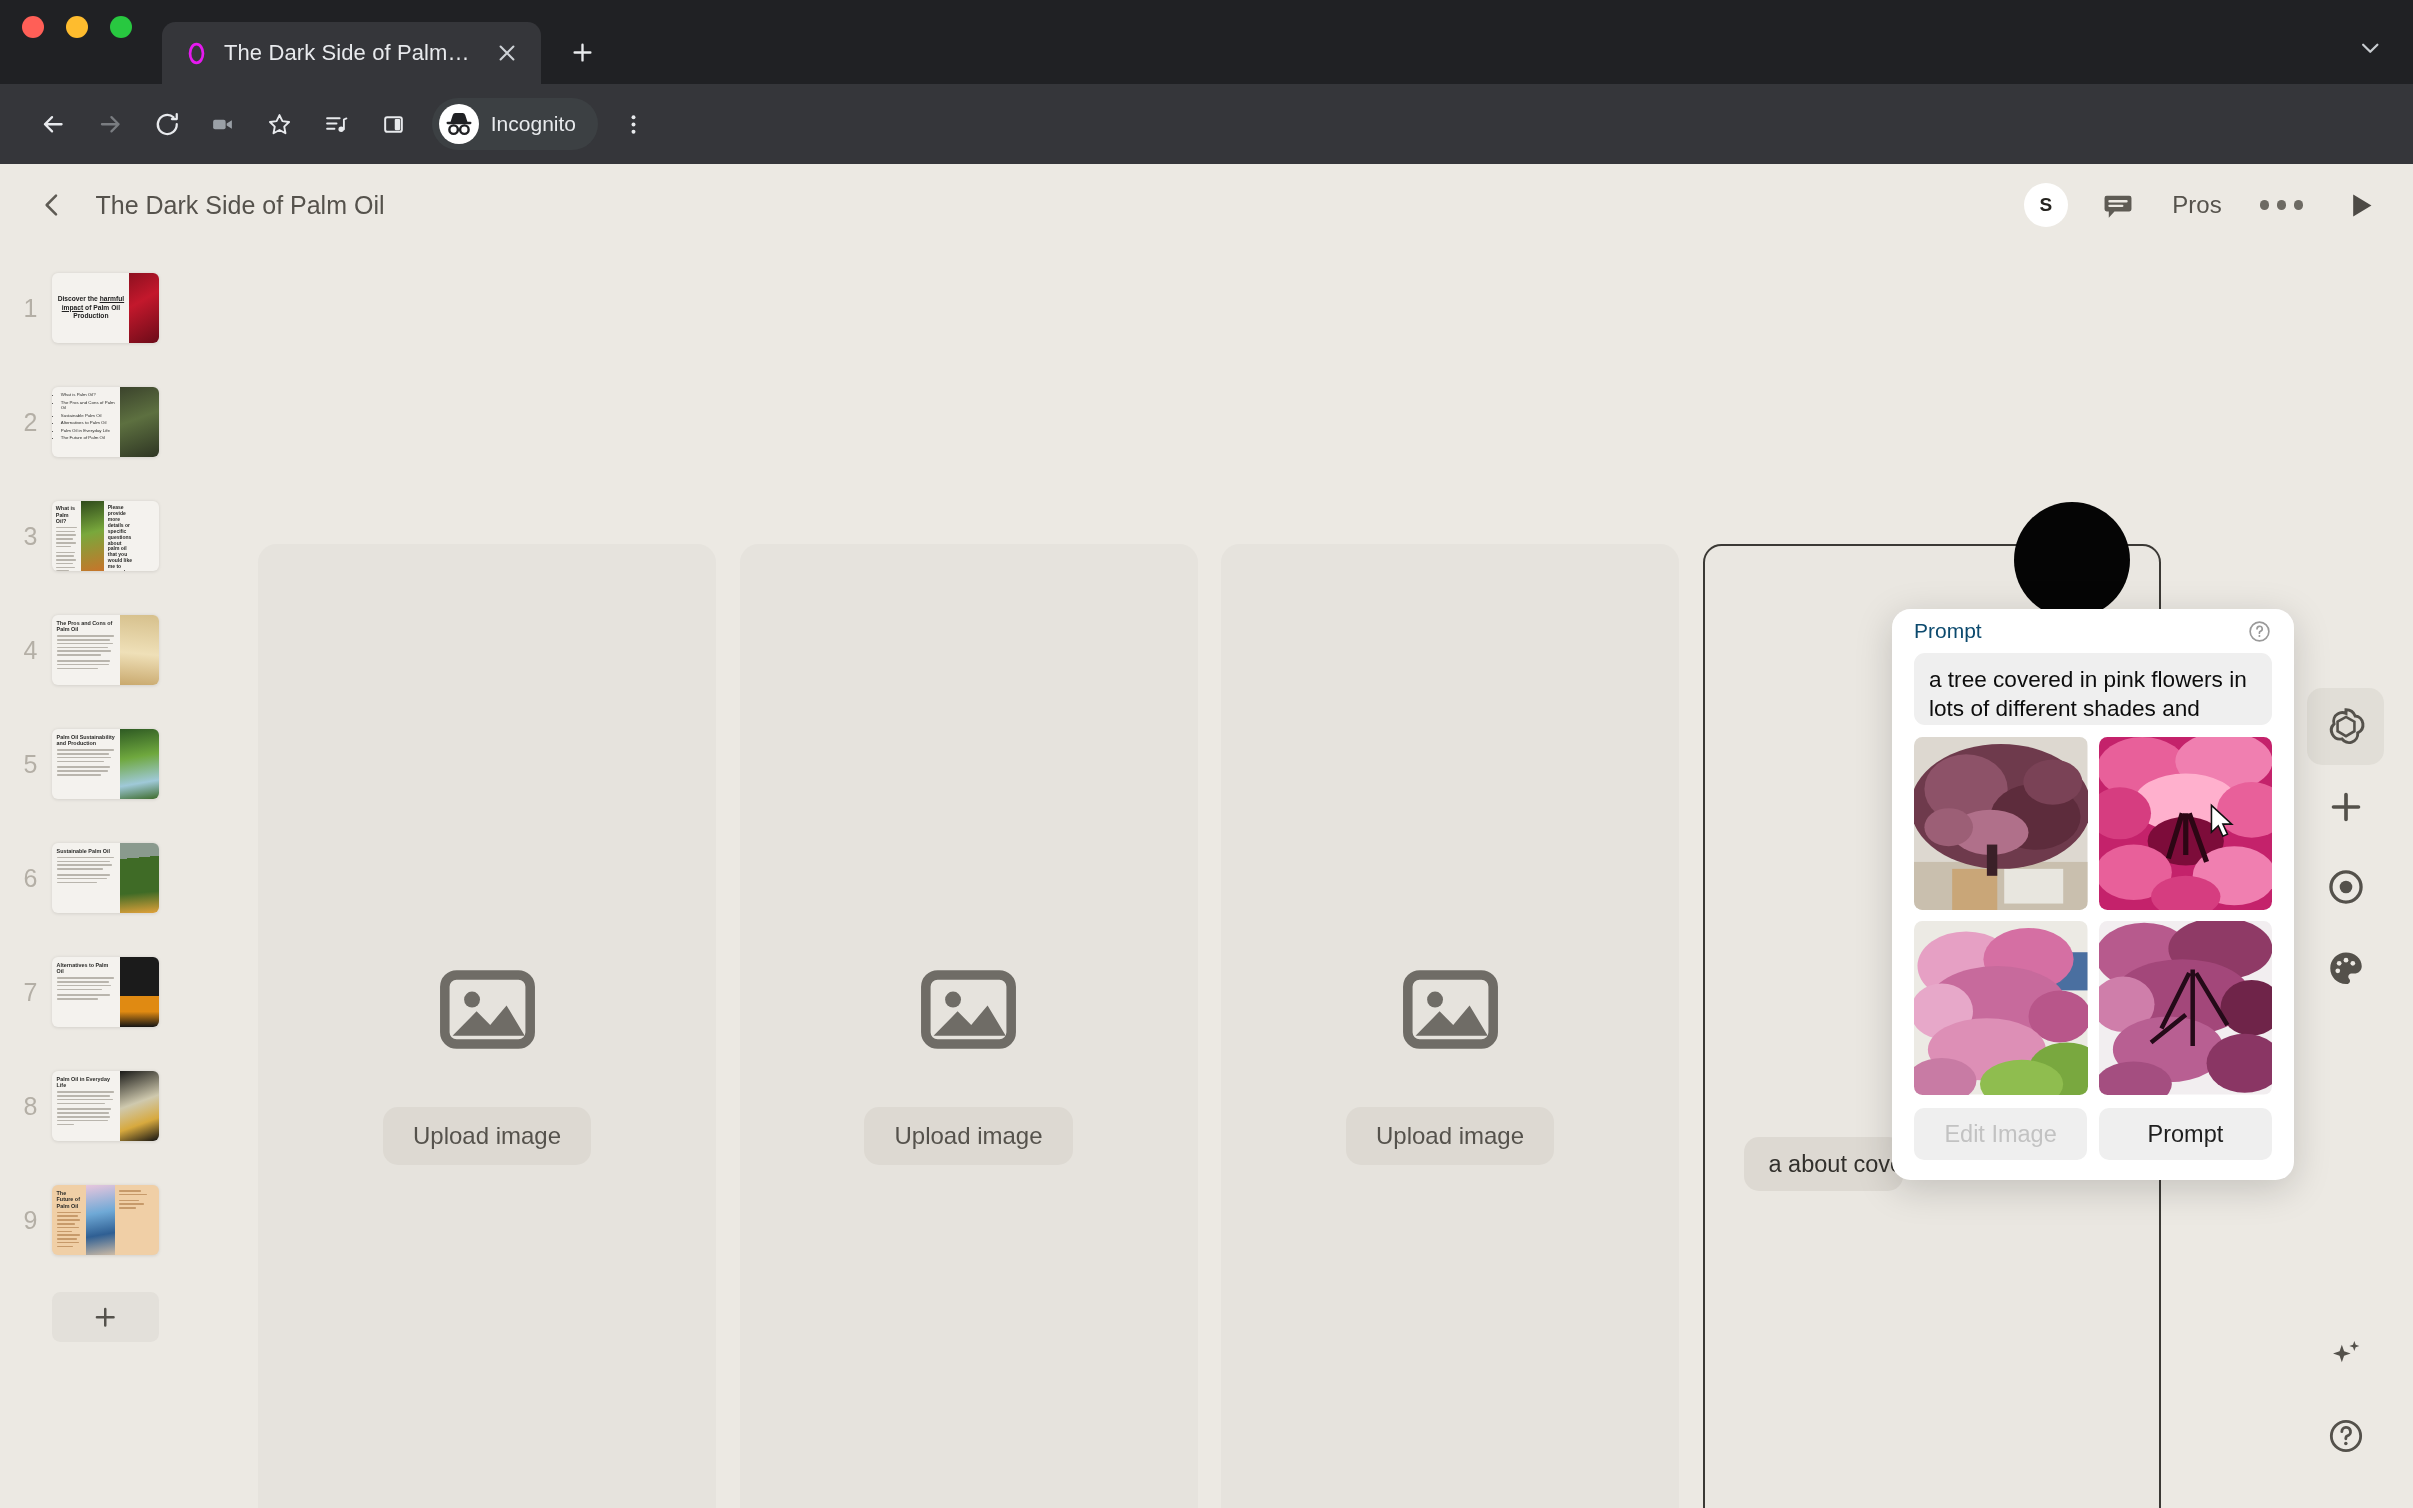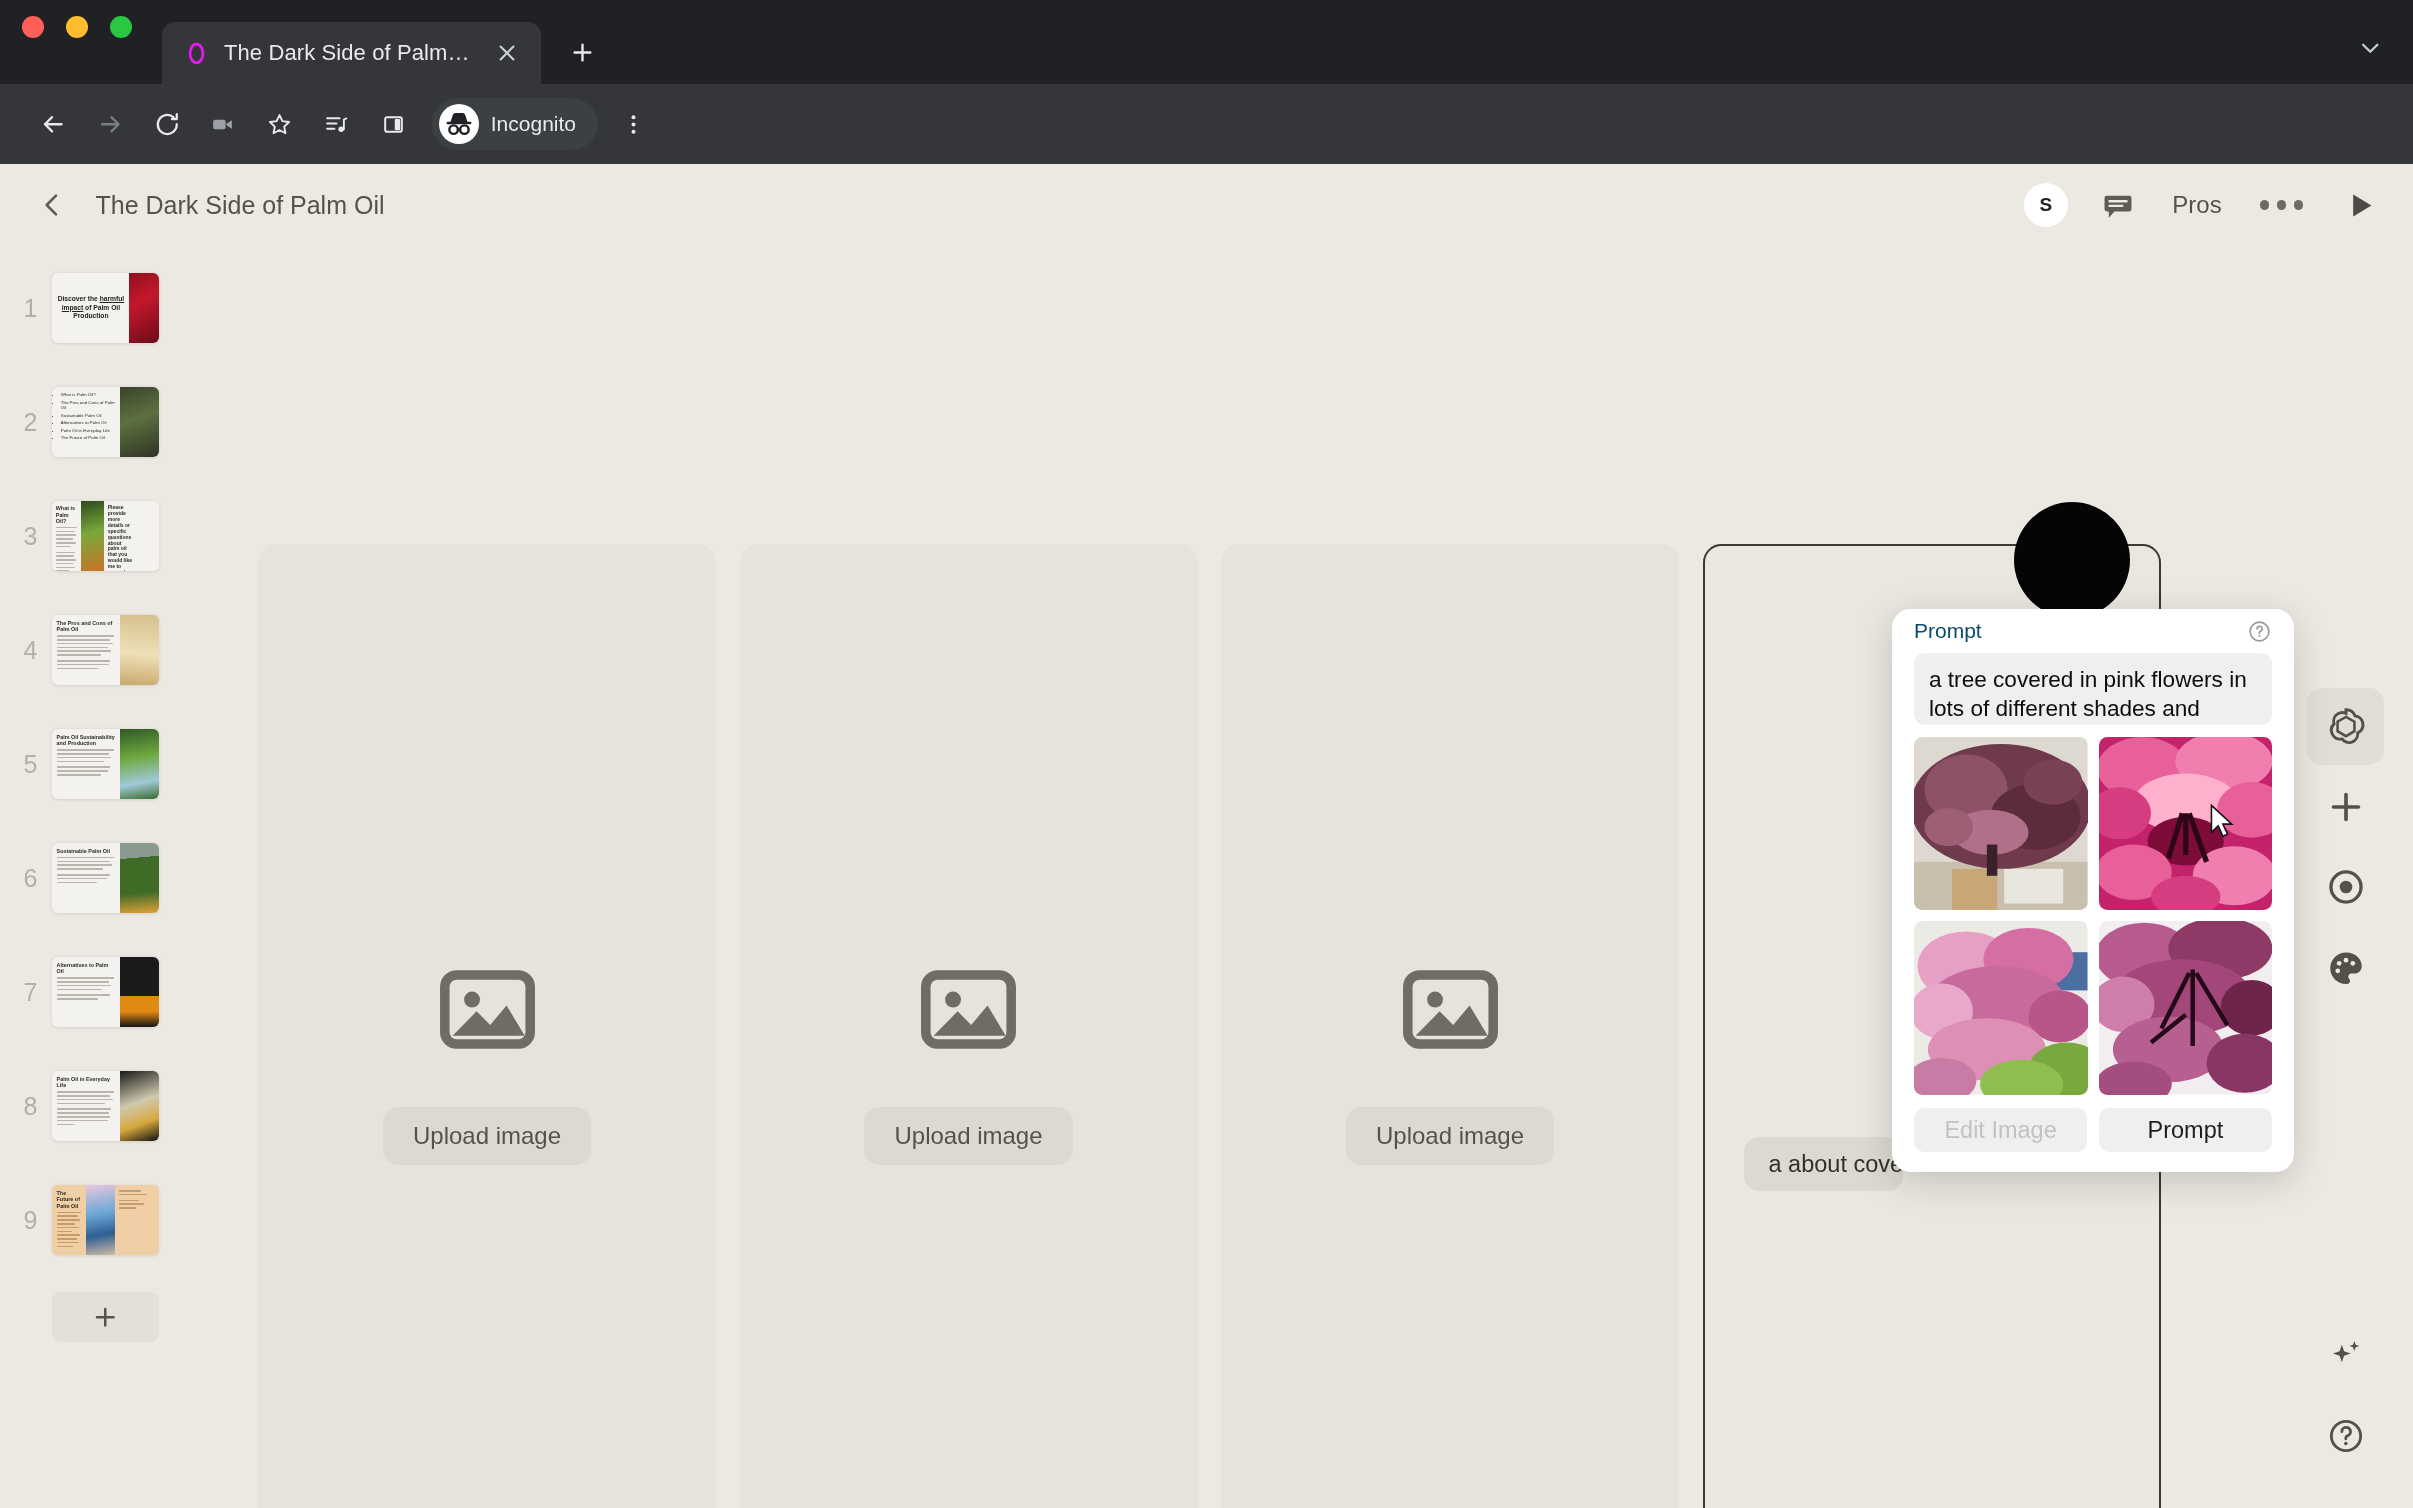--- a/index.html
+++ b/index.html
@@ -187,21 +187,21 @@
   .thumbs-grid { display: grid; grid-template-columns: 1fr 1fr; gap: 11px; margin-top: 11.7px; }
   .gen-thumb { width: 100%; aspect-ratio: 1/1; border-radius: 8.4px; overflow: hidden; position: relative; }
   .gen-thumb svg { width: 100%; height: 100%; display: block; }
   .cursor-arrow { position: absolute; left: 63%; top: 38%; }
   .dalle-generate {
     margin-top: 17px; width: 100%; height: 52px; background: #efefef; border-radius: 10px;
     display: flex; align-items: center; justify-content: center; font-size: 23.5px; color: #3a3a3a;
   }
   .dalle-row2 { display: flex; gap: 11.7px; margin-top: 13.4px; }
   .dalle-row2 > div {
-    flex: 1; height: 44px; background: #efefef; border-radius: 10px; display: flex;
+    flex: 1; height: 52px; background: #efefef; border-radius: 10px; display: flex;
     align-items: center; justify-content: center; font-size: 23.5px;
   }
   .btn-disabled { color: #c2c2c2; }
   .btn-enabled { color: #1e1e1e; }
 </style>
 </head>
 <body>
 
 <div class="browser">
 

